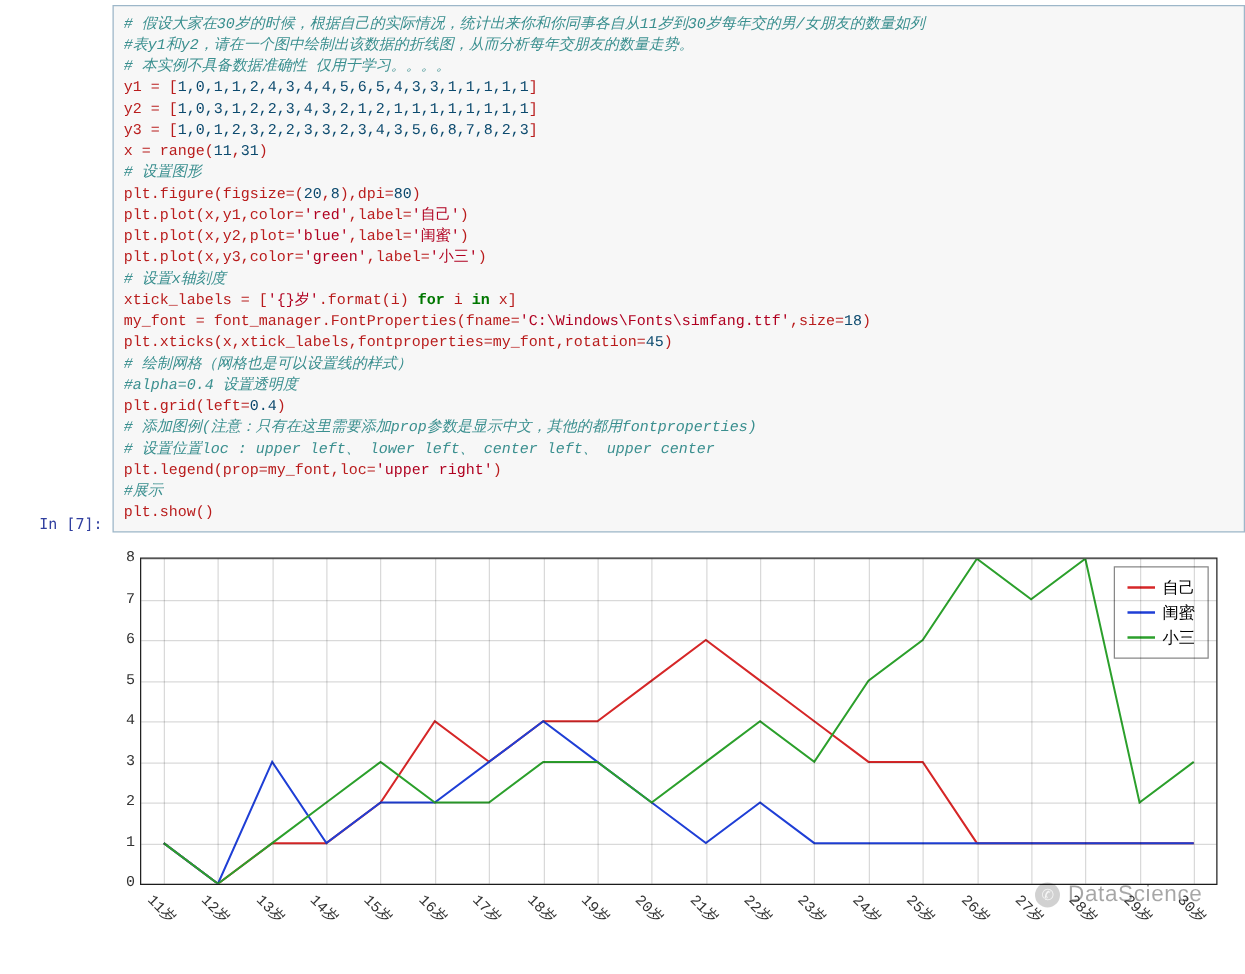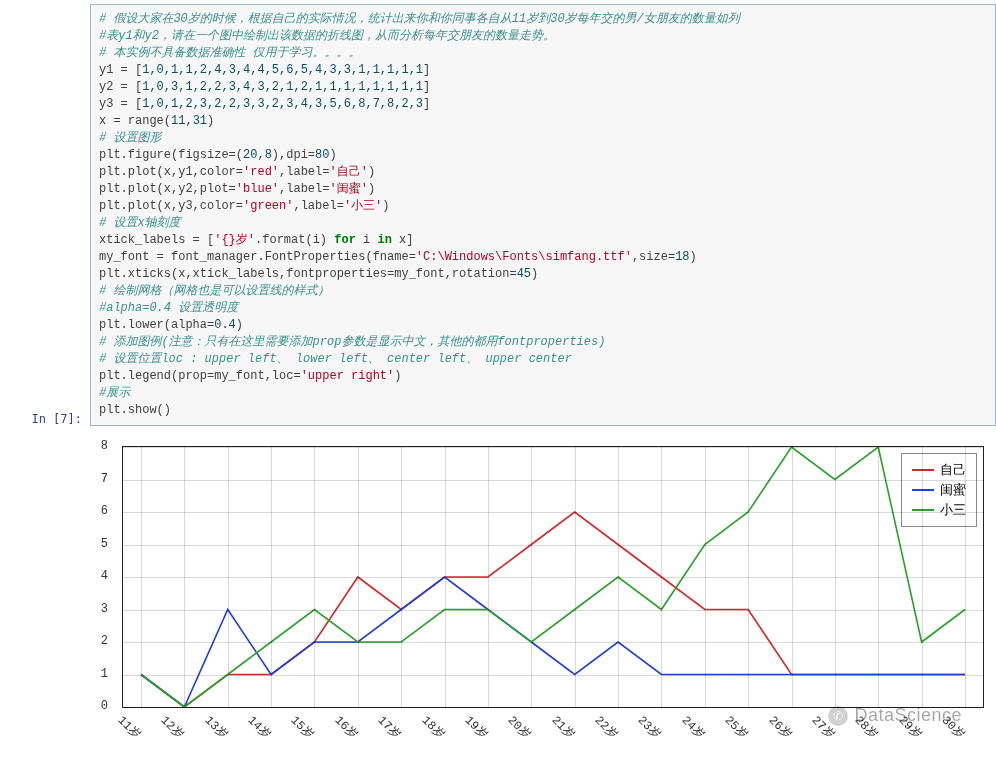--- a/index.html
+++ b/index.html
@@ -3,24 +3,24 @@
 <meta charset="utf-8">
 <style>
   html,body{margin:0;padding:0;background:#fff;font-family:Consolas,"Courier New",monospace;font-size:12px;color:#000}
   .cell{display:flex;align-items:flex-end;padding:4px 0 0 0}
   .prompt{width:82px;flex:0 0 82px;text-align:right;padding:6px 8px 0 0;color:#303F9F;font-family:Consolas,monospace;font-size:12px}
   .code-area{flex:1;border:1px solid #9db7c9;background:#f7f7f7;padding:6px 8px;line-height:17px;white-space:pre;overflow:hidden}
   .code-area .c{color:#3a8f8f;font-style:italic}
   .code-area .num{color:#0c4a6e}
   .code-area .str{color:#b00020}
   .code-area .kw{color:#007700;font-weight:bold}
-  .code-area .nm{color:#404040}
+  .code-area .nm{color:#b91c1c}
   .output{margin:10px 0 0 82px}
   .chart{position:relative;width:900px;height:320px;background:#fff}
-  .plot-area{position:absolute;left:40px;top:10px;width:860px;height:260px;border-left:1px solid #222;border-bottom:1px solid #222;border-top:1px solid #222;border-right:1px solid #222}
+  .plot-area{position:absolute;left:30px;top:10px;width:860px;height:260px;border-left:1px solid #222;border-bottom:1px solid #222;border-top:1px solid #222;border-right:1px solid #222}
   .grid-h{position:absolute;left:0;right:0;border-top:1px solid rgba(0,0,0,0.15)}
   .grid-v{position:absolute;top:0;bottom:0;border-left:1px solid rgba(0,0,0,0.15)}
   .ytick{position:absolute;left:0;width:26px;text-align:right;font-size:12px;color:#333;transform:translateY(-50%)}
   .xtick{position:absolute;bottom:0;font-size:12px;color:#333;transform-origin:left top;transform:rotate(45deg);white-space:nowrap}
   svg.lines{position:absolute;left:0;top:0;width:100%;height:100%}
   .legend{position:absolute;right:6px;top:6px;background:#fff;border:1px solid #888;padding:6px 10px;font-size:13px}
   .legend-row{display:flex;align-items:center;gap:6px;height:20px}
   .legend-swatch{width:22px;height:0;border-top:2px solid}
   .watermark{position:absolute;right:20px;bottom:30px;font-size:18px;color:rgba(0,0,0,0.35);font-family:Arial,sans-serif;letter-spacing:0.5px;display:flex;align-items:center;gap:6px}
   .watermark .wm-icon{width:20px;height:20px;border-radius:50%;background:rgba(0,0,0,0.18);display:inline-flex;align-items:center;justify-content:center;font-size:12px;color:rgba(255,255,255,0.8)}
@@ -41,21 +41,21 @@
 <span class="nm">plt.figure(figsize=(</span><span class="num">20</span><span class="nm">,</span><span class="num">8</span><span class="nm">),dpi=</span><span class="num">80</span><span class="nm">)</span>
 <span class="nm">plt.plot(x,y1,color=</span><span class="str">'red'</span><span class="nm">,label=</span><span class="str">'自己'</span><span class="nm">)</span>
 <span class="nm">plt.plot(x,y2,plot=</span><span class="str">'blue'</span><span class="nm">,label=</span><span class="str">'闺蜜'</span><span class="nm">)</span>
 <span class="nm">plt.plot(x,y3,color=</span><span class="str">'green'</span><span class="nm">,label=</span><span class="str">'小三'</span><span class="nm">)</span>
 <span class="c"># 设置x轴刻度</span>
 <span class="nm">xtick_labels = [</span><span class="str">'{}岁'</span><span class="nm">.format(i) </span><span class="kw">for</span><span class="nm"> i </span><span class="kw">in</span><span class="nm"> x]</span>
 <span class="nm">my_font = font_manager.FontProperties(fname=</span><span class="str">'C:\Windows\Fonts\simfang.ttf'</span><span class="nm">,size=</span><span class="num">18</span><span class="nm">)</span>
 <span class="nm">plt.xticks(x,xtick_labels,fontproperties=my_font,rotation=</span><span class="num">45</span><span class="nm">)</span>
 <span class="c"># 绘制网格（网格也是可以设置线的样式）</span>
 <span class="c">#alpha=0.4 设置透明度</span>
-<span class="nm">plt.lower(alpha=</span><span class="num">0.4</span><span class="nm">)</span>
+<span class="nm">plt.grid(left=</span><span class="num">0.4</span><span class="nm">)</span>
 <span class="c"># 添加图例(注意：只有在这里需要添加prop参数是显示中文，其他的都用fontproperties)</span>
 <span class="c"># 设置位置loc : upper left、 lower left、 center left、 upper center</span>
 <span class="nm">plt.legend(prop=my_font,loc=</span><span class="str">'upper right'</span><span class="nm">)</span>
 <span class="c">#展示</span>
 <span class="nm">plt.show()</span></div>
 </div>
 
 <div class="output">
   <div class="chart">
     <div class="plot-area">

